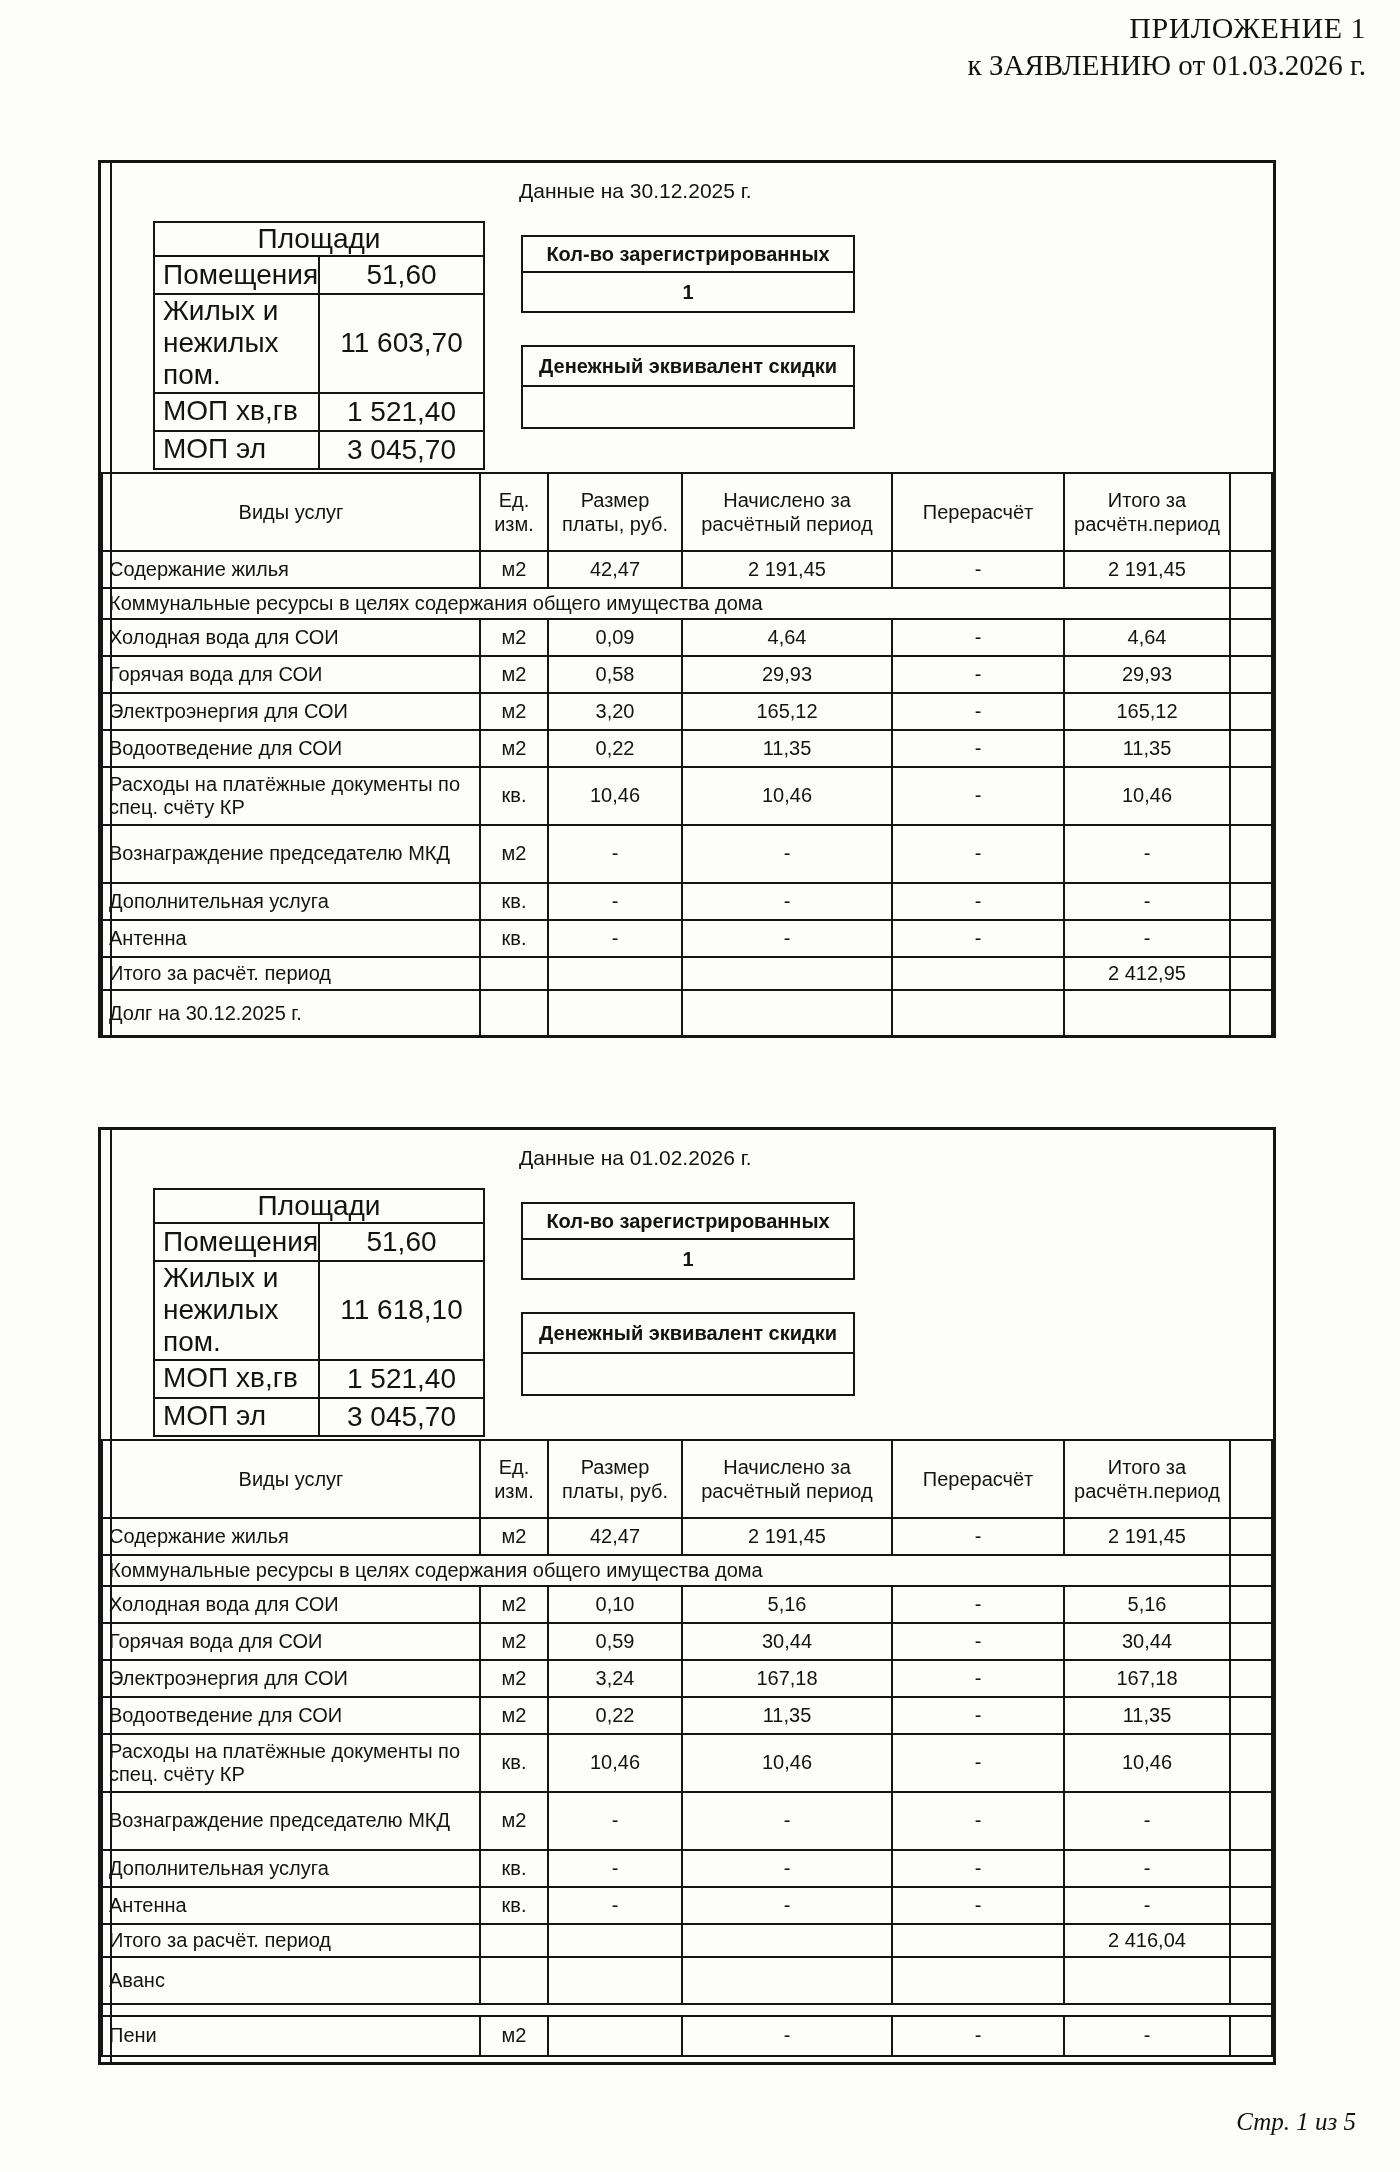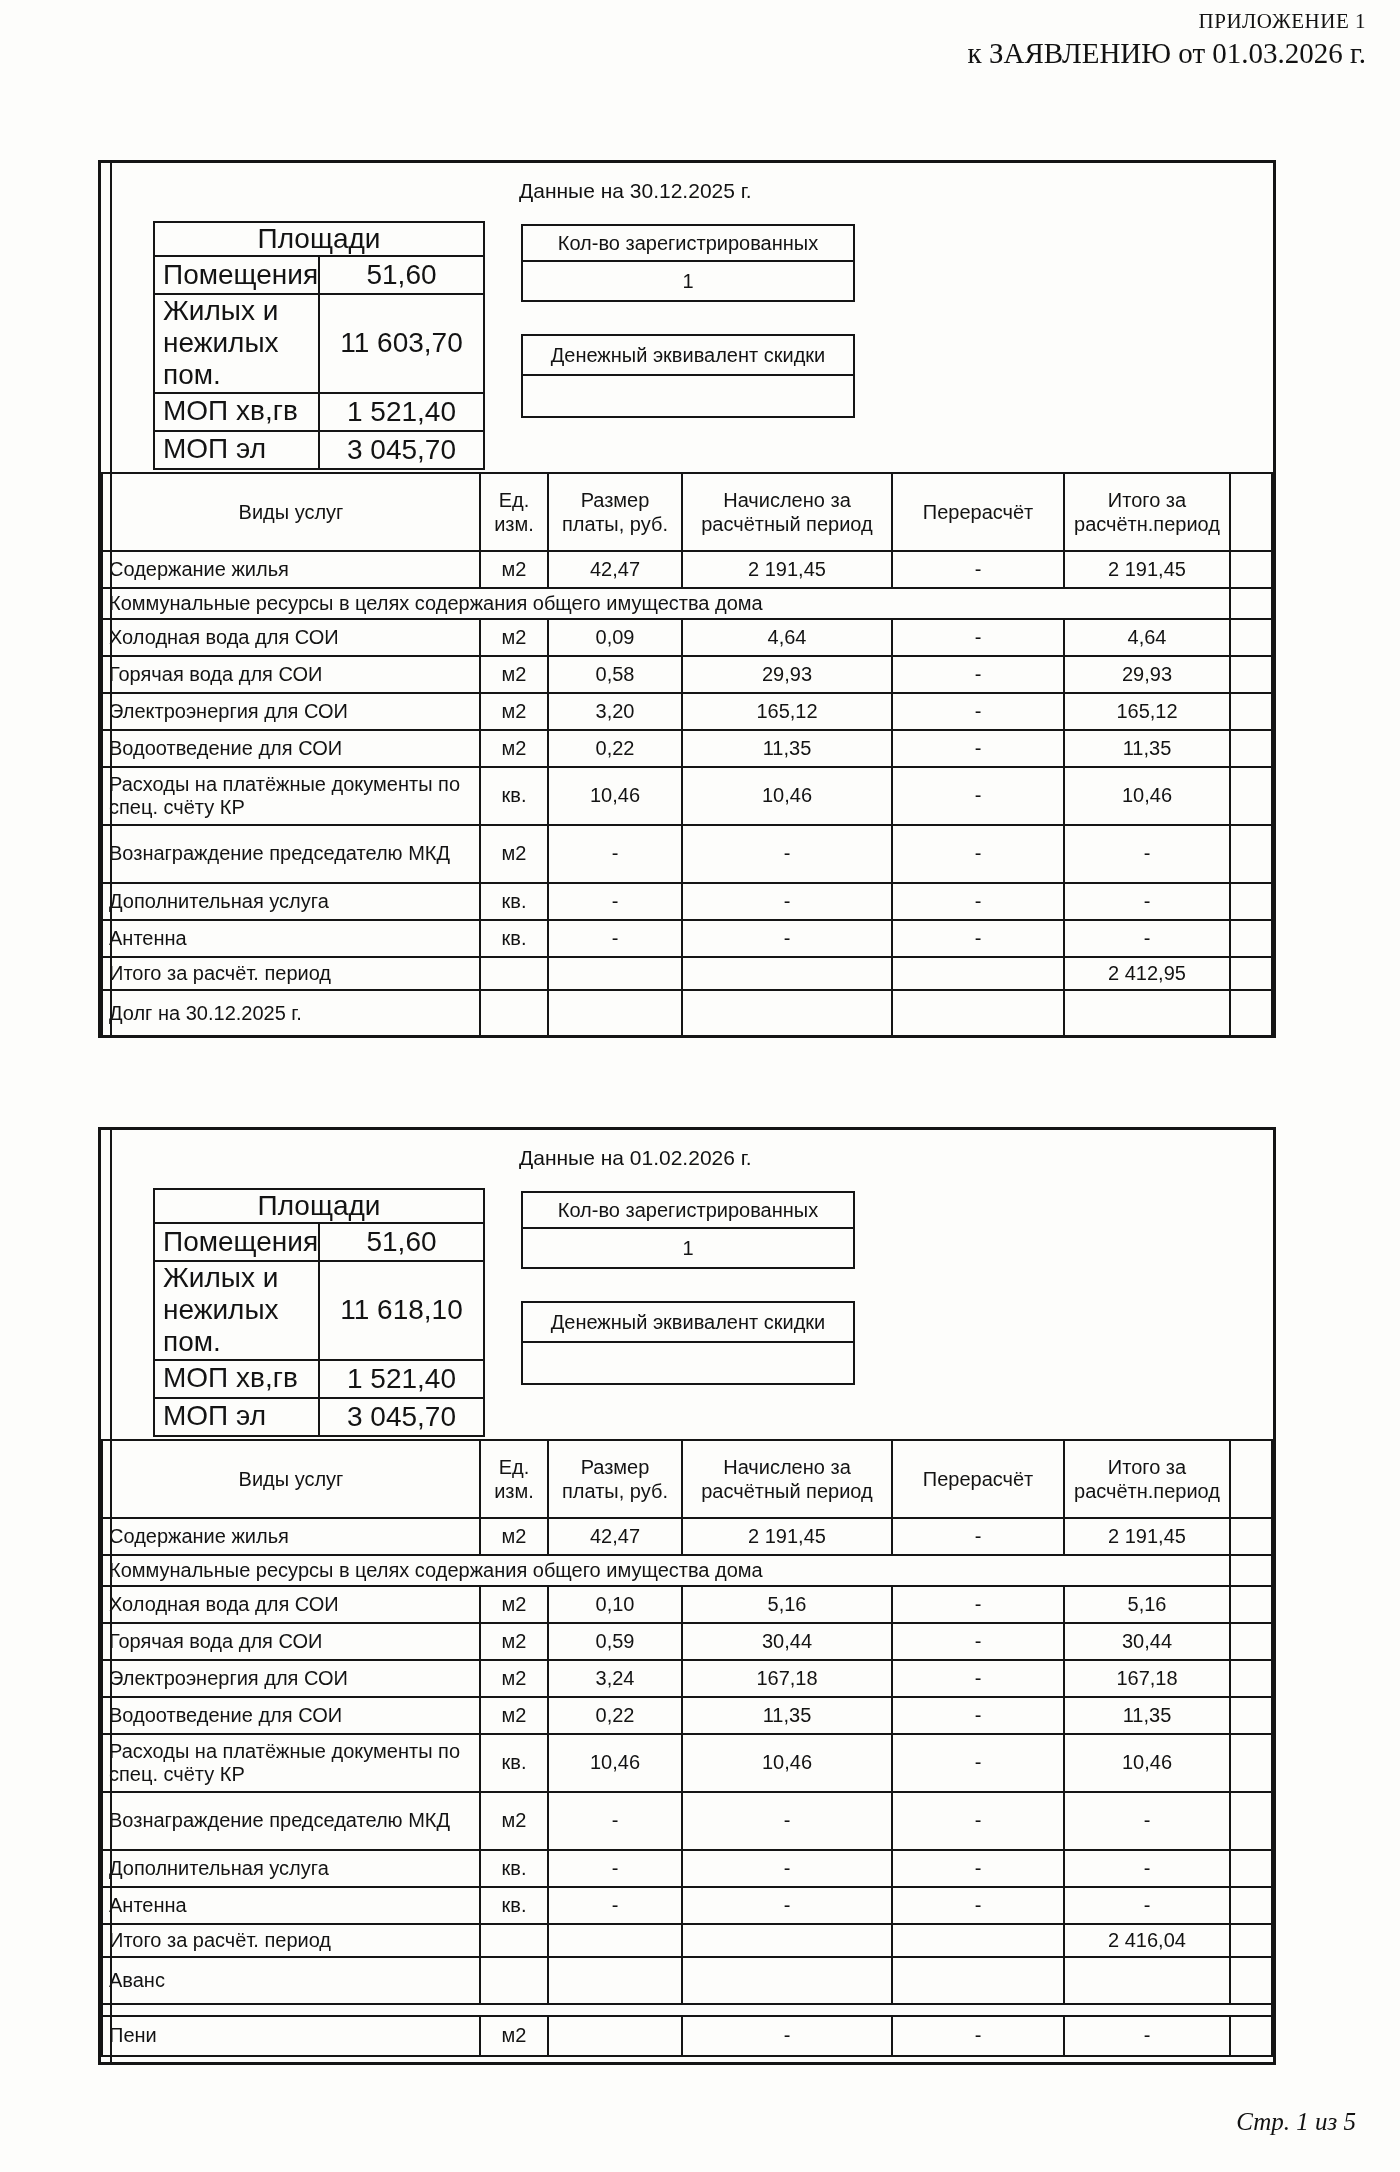--- a/index.html
+++ b/index.html
@@ -8,21 +8,21 @@
     position:relative; width:1400px; height:2172px; margin:0 auto;
     background:#fdfdfb; color:#141414; overflow:hidden;
     font-family:"Liberation Sans", sans-serif;
   }
 
   
   .doc-header {
     position:absolute; top:8px; right:34px; text-align:right;
     font-family:"Liberation Serif", serif; line-height:1.3; color:#121212;
   }
-  .doc-header .l1 { font-size:21px; letter-spacing:0.5px; }
+  .doc-header .l1 { font-size:30px; letter-spacing:0.5px; }
   .doc-header .l2 { font-size:29px; }
   .doc-footer {
     position:absolute; top:2108px; right:44px;
     font-family:"Liberation Serif", serif; font-style:italic;
     font-size:25px; color:#121212;
   }
 
   
   .block {
     position:absolute; left:98px; width:1178px;
@@ -47,21 +47,21 @@
     border:2px solid #151515; font-size:28px; font-weight:400;
     padding:0 8px; vertical-align:middle; color:#131313;
   }
   table.areas th { text-align:center; height:32px; }
   table.areas td.al { width:192px; text-align:left; line-height:1.15; }
   table.areas td.av { text-align:center; }
   tr.ar-h1 { height:38px;margin-top:36px; }
   tr.ar-h2 { height:54px; }
 
   
-  .boxes { margin-left:36px; margin-top:3px; width:334px; }
+  .boxes { margin-left:36px; margin-top:14px; width:334px;font-weight:bold; }
   .box { border:2px solid #151515; width:334px; }
   .box .bh {
     border-bottom:2px solid #151515; height:36px;
     display:flex; align-items:center; justify-content:center;
     font-size:20px; color:#131313;
   }
   .box .bv {
     height:38px; display:flex; align-items:center; justify-content:center;
     font-size:20px; color:#131313;
   }

